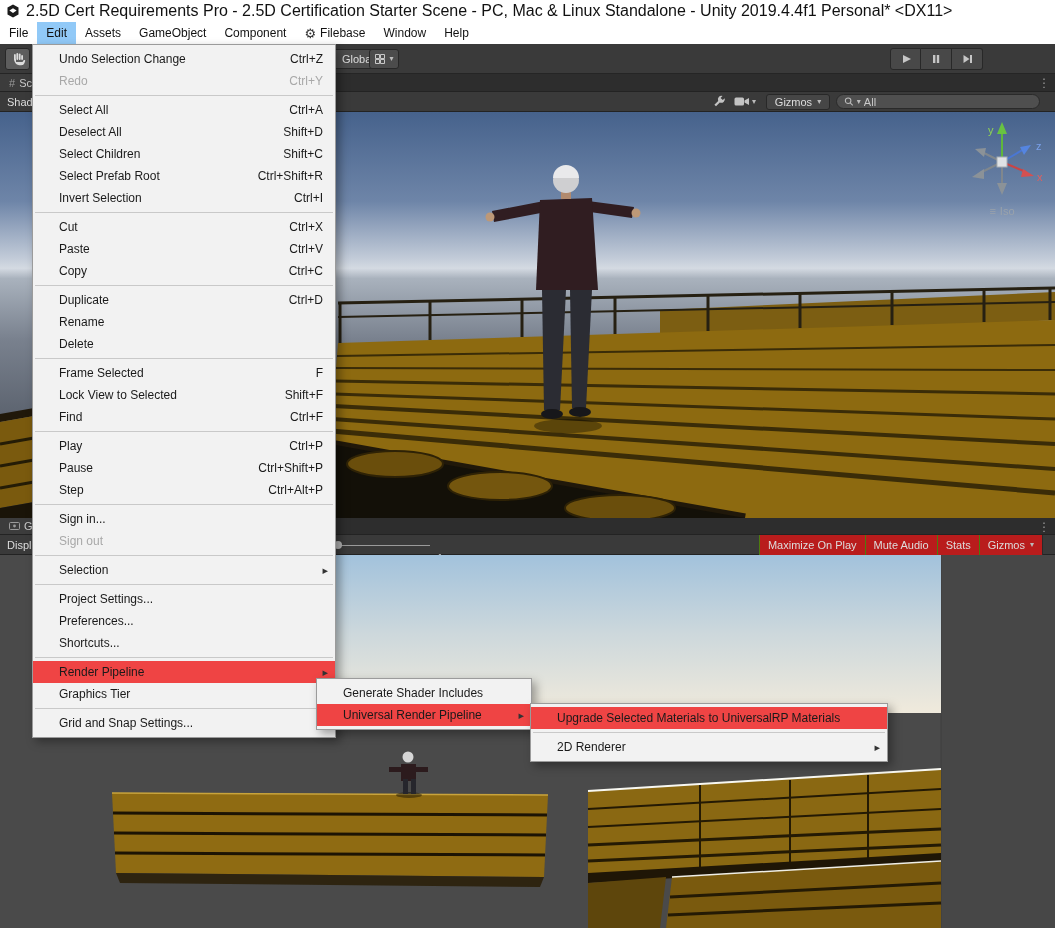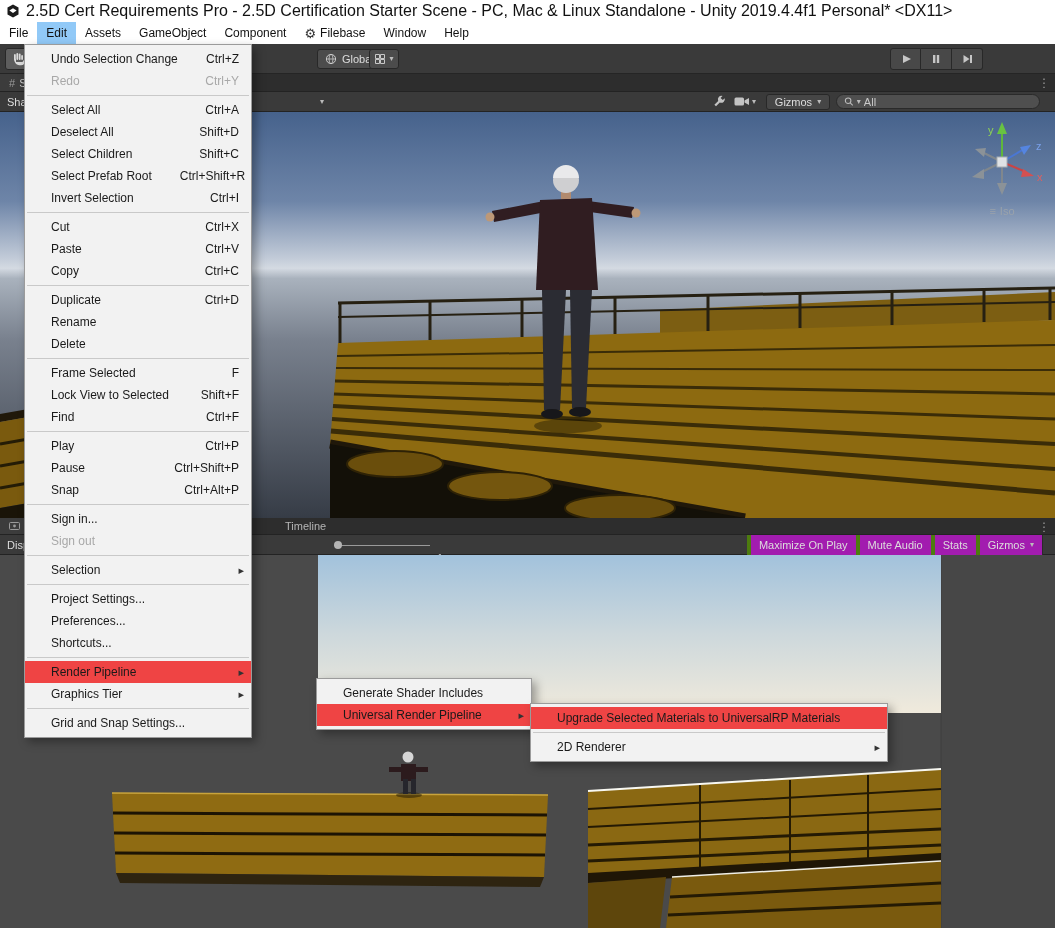--- a/index.html
+++ b/index.html
@@ -43,25 +43,25 @@
 #scene-view{left:0;top:112px;width:1055px;height:406px}
 #game-view{left:0;top:555px;width:1055px;height:373px}
 #gizmo{left:952px;top:116px;width:100px;height:92px}
 #iso-label{left:952px;top:205px;width:100px;display:flex;align-items:center;justify-content:center;gap:4px;color:#9aa2ab;font-size:11px}
 
 #scale-slider{position:absolute;left:334px;top:8px;width:96px;height:6px}
 #scale-slider .track{position:absolute;left:0;top:2px;width:100%;height:1px;background:#9a9a9a}
 #scale-slider .handle{position:absolute;left:0;top:-2px;width:8px;height:8px;border-radius:50%;background:#b4b4b4}
 #scale-value{position:absolute;left:437px;top:17px;color:#ccc}
 .gt-group{position:absolute;right:12px;top:0;height:20px;display:flex}
-.gt-btn{display:flex;align-items:center;gap:5px;padding:0 8px;border-left:4px solid #4d7c0f;color:#ddd;font-size:11px;background:#a21caf}
+.gt-btn{display:flex;align-items:center;gap:5px;padding:0 8px;border-left:1px solid #4d7c0f;color:#ddd;font-size:11px;background:#b91c1c}
 .gt-btn:last-child{border-right:1px solid #2a2a2a}
 
 .menu-panel{position:absolute;background:#f2f2f2;border:1px solid #9b9b9b;box-shadow:4px 4px 9px rgba(0,0,0,.35);padding:3px 0;z-index:60}
-#edit-menu{left:24px;top:44px;width:228px}
+#edit-menu{left:32px;top:44px;width:304px}
 #rp-menu{left:316px;top:678px;width:216px;z-index:61}
 #urp-menu{left:530px;top:703px;width:358px;z-index:62}
 .menu-item{height:22px;display:flex;align-items:center;padding:0 12px 0 26px;font-size:12px;color:#1a1a1a;position:relative;white-space:nowrap}
 .menu-item .mi-shortcut{margin-left:auto;padding-left:28px}
 .menu-item .mi-arrow{position:absolute;right:7px;font-size:11px;color:#333}
 .menu-item.disabled{color:#a8a8a8}
 .menu-item.highlighted{background:#ef4444}
 .menu-sep{height:1px;background:#c9c9c9;margin:3px 2px}
 </style>
 </head>
@@ -482,21 +482,21 @@
       <span class="mi-label">Play</span>
       <span class="mi-shortcut">Ctrl+P</span>
       <span class="mi-arrow"></span>
     </div>
     <div class="menu-item">
       <span class="mi-label">Pause</span>
       <span class="mi-shortcut">Ctrl+Shift+P</span>
       <span class="mi-arrow"></span>
     </div>
     <div class="menu-item">
-      <span class="mi-label">Snap</span>
+      <span class="mi-label">Step</span>
       <span class="mi-shortcut">Ctrl+Alt+P</span>
       <span class="mi-arrow"></span>
     </div>
     <div class="menu-sep"></div>
     <div class="menu-item">
       <span class="mi-label">Sign in...</span>
       <span class="mi-shortcut"></span>
       <span class="mi-arrow"></span>
     </div>
     <div class="menu-item disabled">

